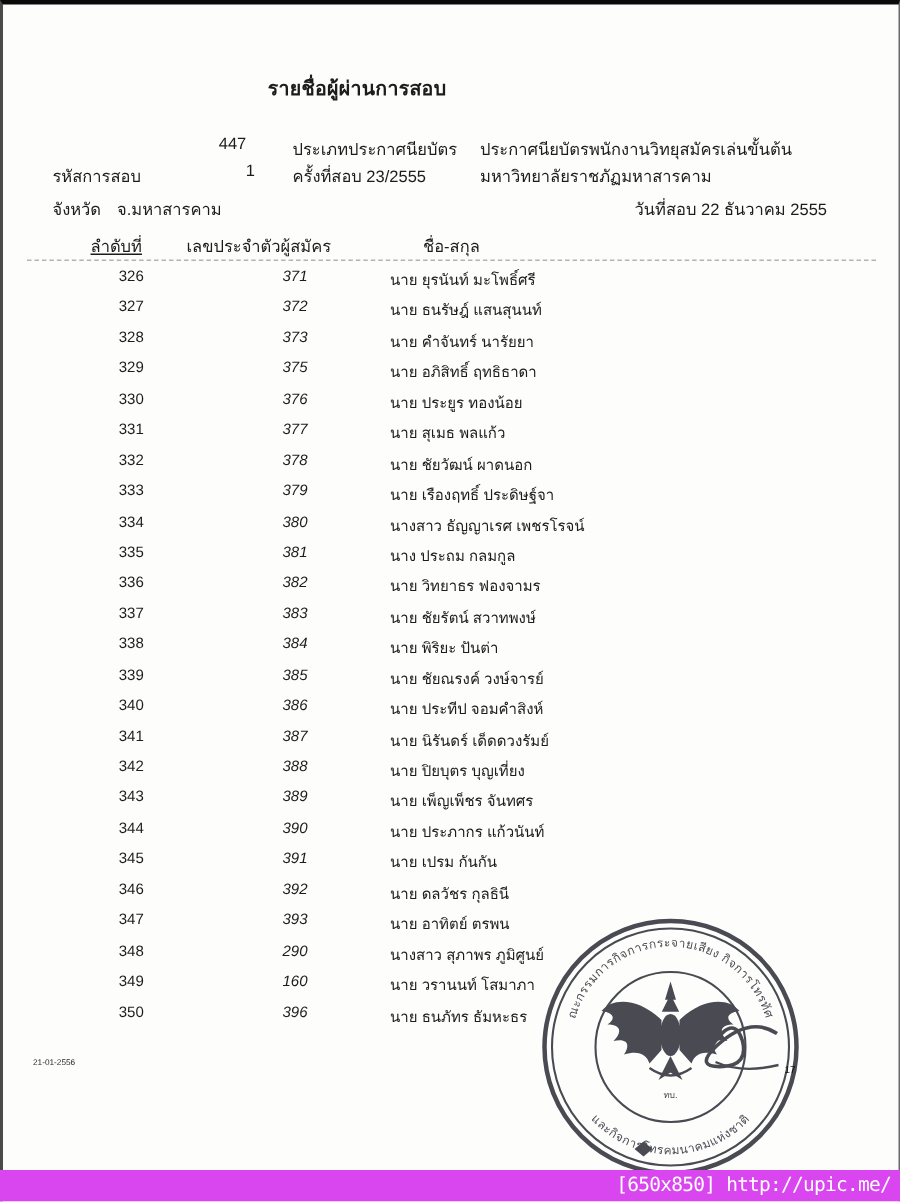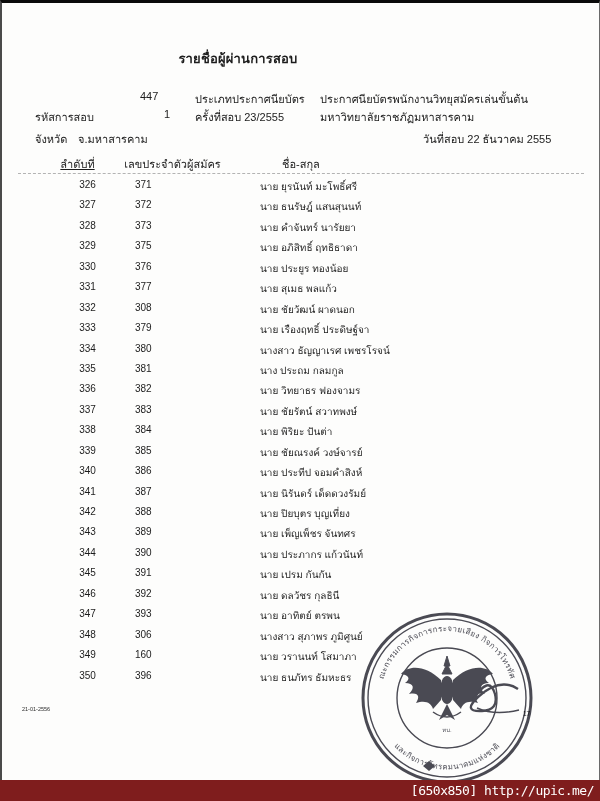--- a/index.html
+++ b/index.html
@@ -17,51 +17,51 @@
     pointer-events:none;z-index:5;
   }
   .doc{position:absolute;inset:0;}
   .doc-title{
     position:absolute;top:48px;left:0;width:476px;
     text-align:center;font-size:13px;font-weight:bold;letter-spacing:.2px;
   }
   .hdr{position:absolute;font-size:11px;white-space:nowrap;}
   .r1{top:90px;} .r2{top:108px;} .r3{top:130px;}
   .lx{left:35px;}
-  .val447{left:140px;width:30px;text-align:left;}
+  .val447{left:140px;width:30px;text-align:center;}
   .val1{left:140px;width:30px;text-align:right;}
   .c2{left:195px;}
   .c3{left:320px;}
   .provval{left:78px;}
   .dateblock{left:423px;}
   .tbl-head{position:absolute;top:155px;left:0;width:600px;font-size:11px;}
   .th{position:absolute;white-space:nowrap;}
   .th1{left:45px;width:65px;text-align:center;text-decoration:underline;}
   .th2{left:110px;width:125px;text-align:center;}
   .th3{left:282px;}
   .head-rule{
     position:absolute;top:173px;left:18px;width:566px;height:0;
     border-top:1px dashed #b3b3b3;
   }
   .rows{position:absolute;top:176px;left:0;width:600px;}
   .trow{position:relative;height:20.45px;font-size:10px;}
   .cell{position:absolute;top:3px;white-space:nowrap;}
   .cell-no{left:55px;width:65px;text-align:center;}
-  .cell-id{left:135px;width:70px;text-align:left;}
+  .cell-id{left:135px;width:70px;text-align:right;font-style:italic;}
   .cell-name{left:260px;}
   .foot-note{position:absolute;font-size:5.5px;color:#2a2a2a;}
   .print-date{left:22px;top:706px;}
   .page-num{left:523px;top:710px;font-size:6.5px;}
   .stamp{
     position:absolute;left:357px;top:608px;z-index:3;
     opacity:.88;mix-blend-mode:multiply;pointer-events:none;
   }
   .wm-bar{
     position:absolute;left:0;top:780px;width:600px;height:21px;
-    background:#7f1d1d;z-index:6;
+    background:#d946ef;z-index:6;
     display:flex;align-items:center;justify-content:flex-end;
   }
   .wm-text{
     color:#fff;font-size:13px;padding-right:6px;
     font-family:"DejaVu Sans Mono",monospace;letter-spacing:-0.5px;
   }
 </style>
 </head>
 <body>
 
@@ -123,21 +123,21 @@
     </div>
 
     <div class="trow">
       <span class="cell cell-no">331</span>
       <span class="cell cell-id">377</span>
       <span class="cell cell-name">นาย สุเมธ พลแก้ว</span>
     </div>
 
     <div class="trow">
       <span class="cell cell-no">332</span>
-      <span class="cell cell-id">308</span>
+      <span class="cell cell-id">378</span>
       <span class="cell cell-name">นาย ชัยวัฒน์ ผาดนอก</span>
     </div>
 
     <div class="trow">
       <span class="cell cell-no">333</span>
       <span class="cell cell-id">379</span>
       <span class="cell cell-name">นาย เรืองฤทธิ์ ประดิษฐ์จา</span>
     </div>
 
     <div class="trow">
@@ -219,21 +219,21 @@
     </div>
 
     <div class="trow">
       <span class="cell cell-no">347</span>
       <span class="cell cell-id">393</span>
       <span class="cell cell-name">นาย อาทิตย์ ตรพน</span>
     </div>
 
     <div class="trow">
       <span class="cell cell-no">348</span>
-      <span class="cell cell-id">306</span>
+      <span class="cell cell-id">290</span>
       <span class="cell cell-name">นางสาว สุภาพร ภูมิศูนย์</span>
     </div>
 
     <div class="trow">
       <span class="cell cell-no">349</span>
       <span class="cell cell-id">160</span>
       <span class="cell cell-name">นาย วรานนท์ โสมาภา</span>
     </div>
 
     <div class="trow">

